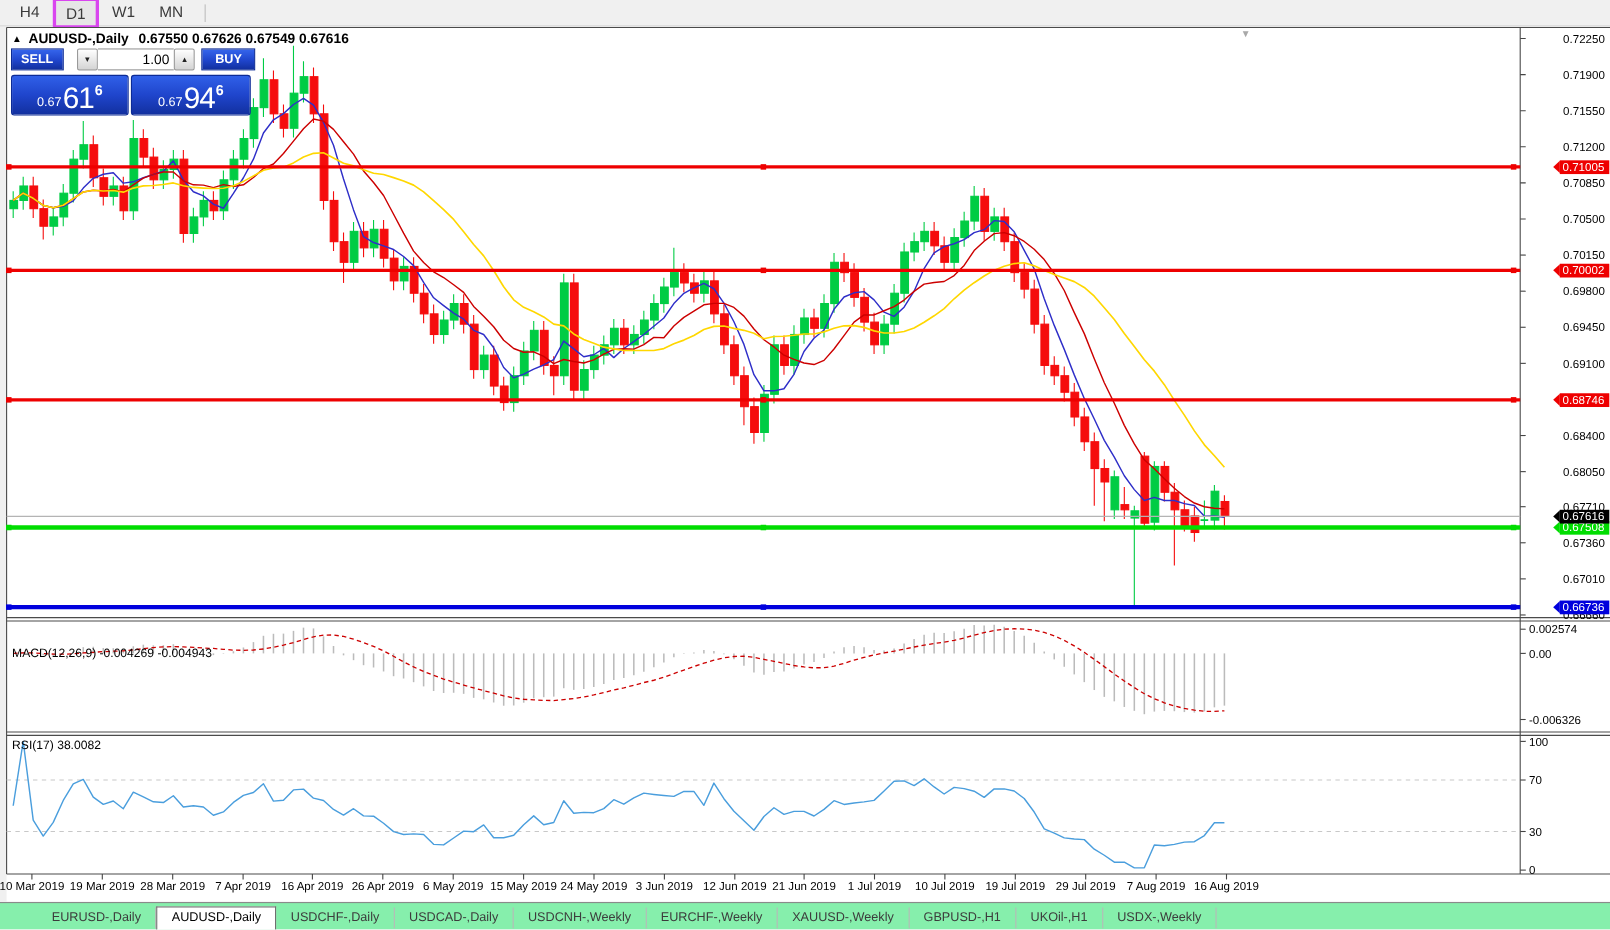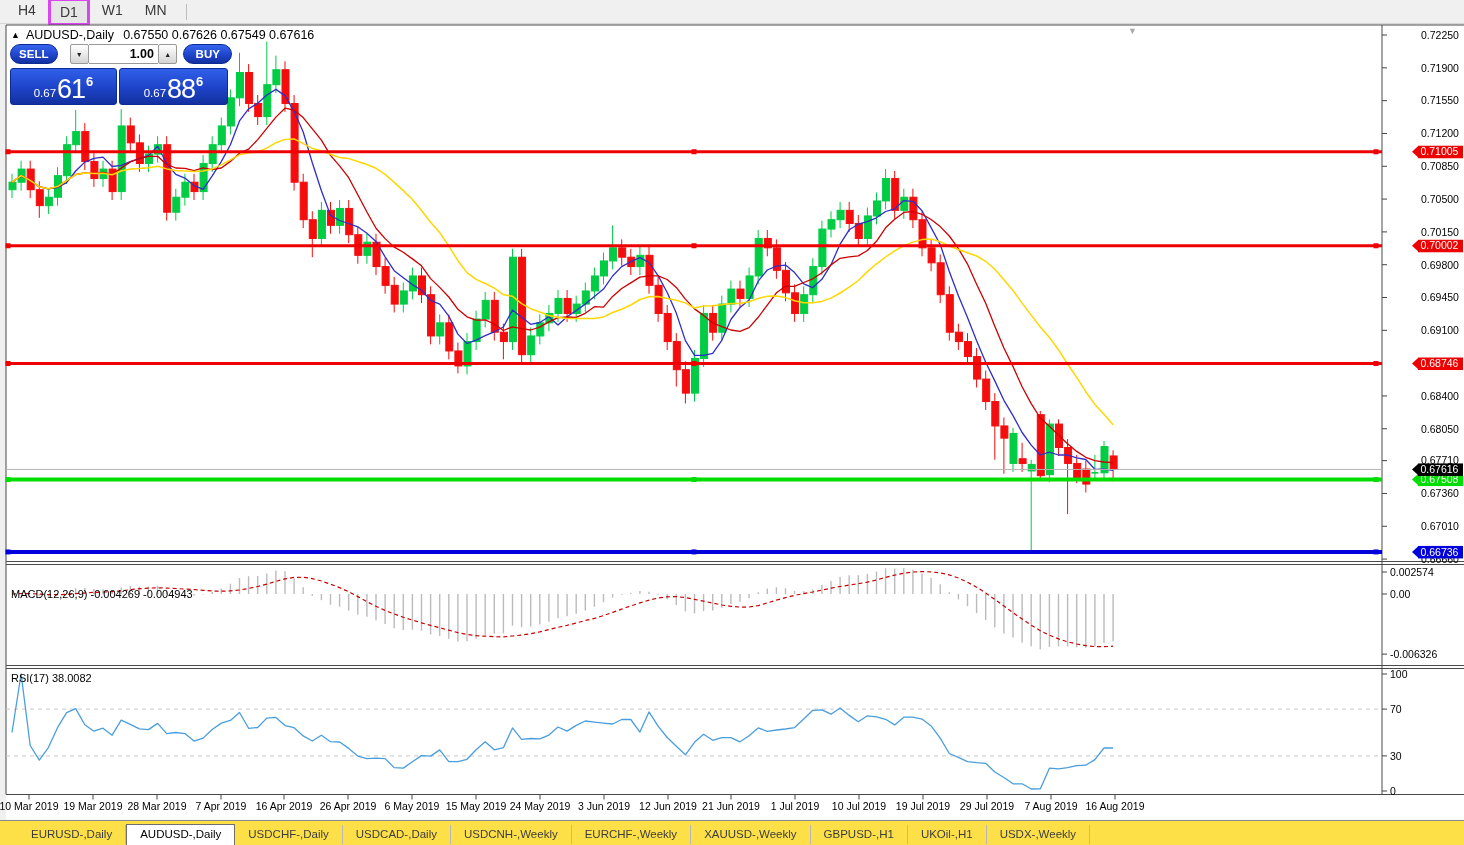--- a/index.html
+++ b/index.html
@@ -6,49 +6,49 @@
   body{width:1464px;height:845px;position:relative;background:#f0f0f0;
        font-family:"Liberation Sans",sans-serif;overflow:hidden}
   svg text{font-family:"Liberation Sans",sans-serif}
   
   .toolbar{position:absolute;top:0;left:0;width:1464px;height:24px;background:#f0f0f0;
            border-bottom:1px solid #d6d6d6;display:flex;align-items:center;padding-left:8px;box-sizing:border-box}
   .tfbtn{font-size:14px;color:#3a3a3a;padding:3px 9px;margin-right:2px;border:1px solid transparent;cursor:default}
   .tfbtn.active{background:#e6e6e6;border:3px solid #d946ef;border-radius:2px}
   .tbdiv{width:1px;height:16px;background:#bdbdbd;margin:0 7px}
   
-  .chart-header{position:absolute;left:11px;top:28px;font-size:12.5px;font-weight:normal;color:#000;z-index:5}
+  .chart-header{position:absolute;left:11px;top:28px;font-size:12.5px;font-weight:bold;color:#000;z-index:5}
   .chart-header .tri{font-size:9px;margin-right:6px;position:relative;top:-1px}
   .chart-header .ohlc{margin-left:9px}
   
   .trade{position:absolute;left:10px;top:44px;width:222px;z-index:6}
   .trow{display:flex;align-items:stretch;height:20px}
   .bluebtn{background:linear-gradient(180deg,#3565ec,#1f45cc 55%,#12309f);border:1px solid #0c2b96;
-           border-radius:10px;color:#fff;font-size:11.5px;font-weight:bold;display:flex;align-items:center;justify-content:center}
+           border-radius:0;color:#fff;font-size:11.5px;font-weight:bold;display:flex;align-items:center;justify-content:center}
   .sellbtn{width:47px}
   .buybtn{width:48px;margin-left:6px}
   .spin{width:18px;background:linear-gradient(#ffffff,#d4d4d4);border:1px solid #999;border-radius:2px;
         font-size:7px;color:#222;display:flex;align-items:center;justify-content:center}
   .spindown{margin-left:12px}
   .vol{width:71px;background:#fff;border:1px solid #999;border-left:none;border-right:none;
-       font-size:12.5px;font-weight:bold;color:#000;text-align:right;padding:2px 4px 0 0;box-sizing:border-box}
+       font-size:12.5px;font-weight:normal;color:#000;text-align:right;padding:2px 4px 0 0;box-sizing:border-box}
   .prow{display:flex;margin-top:4px}
   .pbox{height:37px;background:linear-gradient(180deg,#3060e8,#1f45cc 50%,#12309f);border:1px solid #0c2b96;
         border-radius:3px;color:#fff;display:flex;align-items:flex-end;justify-content:center;padding-bottom:3px;box-sizing:border-box}
   .pbox.sell{width:107px}
   .pbox.buy{width:109px;margin-left:2px}
   .pfx{font-size:11.5px;font-weight:normal;margin:0 1px 2px 0}
   .big{font-size:27px;font-weight:normal;line-height:24px;letter-spacing:-1px}
   .sup{font-size:13px;font-weight:bold;position:relative;top:-12px;margin-left:1px}
   
   .indlabel{position:absolute;left:11px;font-size:11px;color:#000;z-index:5}
   .scrollmark{position:absolute;left:1128px;top:26px;font-size:9px;color:#a9a9a9;z-index:5}
   
-  .tabbar{position:absolute;top:820px;left:0;width:1464px;height:25px;background:#fde047;
-          border-top:1px solid #8a8a8a;display:flex;align-items:flex-end;padding-left:18px;box-sizing:border-box}
+  .tabbar{position:absolute;top:820px;left:0;width:1464px;height:25px;background:#86efac;
+          border-top:1px solid #8a8a8a;display:flex;align-items:flex-end;padding-left:34px;box-sizing:border-box}
   .tab{font-size:11.5px;color:#3c3c3c;padding:3px 13px 4px;border-right:1px solid #b8b8b8;margin-bottom:1px;white-space:nowrap;cursor:default}
   .tab.active{background:#fff;border:1px solid #6f6f6f;border-bottom:1px solid #fff;color:#000;
               margin-bottom:0;padding:3px 13px 5px;position:relative;top:1px}
 </style>
 </head>
 <body>
 
 <div class="toolbar">
   <div style="display:flex" id="tf-holder">
       <div class="tfbtn">H4</div>
@@ -585,21 +585,21 @@
     <div class="bluebtn buybtn">BUY</div>
   </div>
   <div class="prow">
     <div class="pbox sell">
       <span class="pfx">0.67</span>
       <span class="big">61</span>
       <span class="sup">6</span>
     </div>
     <div class="pbox buy">
       <span class="pfx">0.67</span>
-      <span class="big">88</span>
+      <span class="big">94</span>
       <span class="sup">6</span>
     </div>
   </div>
 </div>
 
 <div class="indlabel" style="top:588px">MACD(12,26,9) -0.004269 -0.004943</div>
 <div class="indlabel" style="top:672px">RSI(17) 38.0082</div>
 
 <div class="tabbar" id="tab-holder">
     <div class="tab">EURUSD-,Daily</div>

